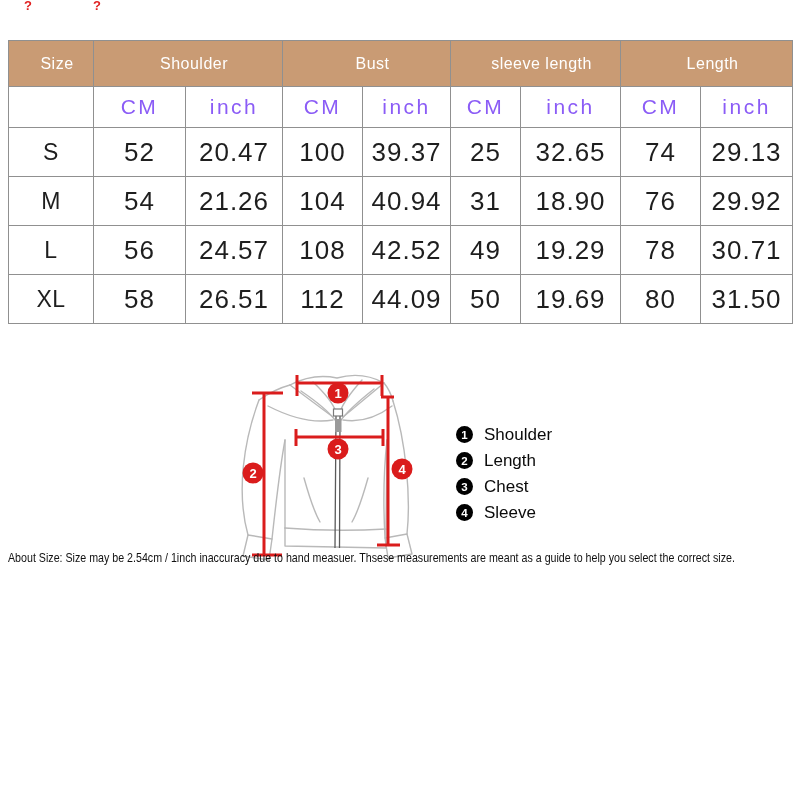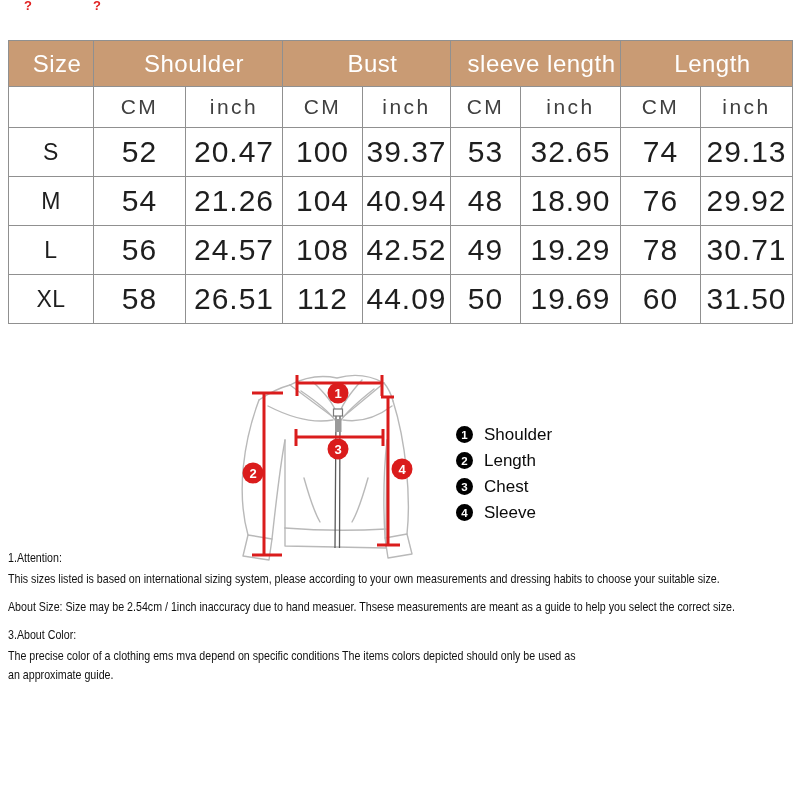--- a/index.html
+++ b/index.html
@@ -30,35 +30,35 @@
   .size-table th, .size-table td {
     border: 1px solid #909090;
     text-align: center;
     vertical-align: middle;
     padding: 0;
     background: #ffffff;
   }
   .size-table tr.head-row th {
     background: #c99b74;
     color: #ffffff;
-    font-size: 24px;
+    font-size: 16px;
     font-weight: 500;
     letter-spacing: 0.5px;
     height: 45px;
     padding-left: 12px;
   }
   .size-table tr.unit-row td {
     height: 40px;
     font-size: 21px;
     letter-spacing: 2.5px;
-    color: #404040;
+    color: #8b5cf6;
   }
   .size-table tbody td {
     height: 48px;
-    font-size: 30px;
+    font-size: 26px;
     letter-spacing: 1px;
     color: #1e1e1e;
   }
   .size-table td.size-cell { font-size: 23px; letter-spacing: 0.5px; }
 
   
   .diagram-svg { position: absolute; left: 180px; top: 362px; }
 
   .legend { position: absolute; left: 456px; top: 424px; }
   .legend-row { display: flex; align-items: center; height: 21px; margin-bottom: 5px; }
@@ -126,32 +126,32 @@
       <td>inch</td>
     </tr>
   </thead>
   <tbody>
     <tr>
       <td class="size-cell">S</td>
       <td>52</td>
       <td>20.47</td>
       <td>100</td>
       <td>39.37</td>
-      <td>53</td>
+      <td>25</td>
       <td>32.65</td>
       <td>74</td>
       <td>29.13</td>
     </tr>
     <tr>
       <td class="size-cell">M</td>
       <td>54</td>
       <td>21.26</td>
       <td>104</td>
       <td>40.94</td>
-      <td>48</td>
+      <td>31</td>
       <td>18.90</td>
       <td>76</td>
       <td>29.92</td>
     </tr>
     <tr>
       <td class="size-cell">L</td>
       <td>56</td>
       <td>24.57</td>
       <td>108</td>
       <td>42.52</td>
@@ -161,21 +161,21 @@
       <td>30.71</td>
     </tr>
     <tr>
       <td class="size-cell">XL</td>
       <td>58</td>
       <td>26.51</td>
       <td>112</td>
       <td>44.09</td>
       <td>50</td>
       <td>19.69</td>
-      <td>60</td>
+      <td>80</td>
       <td>31.50</td>
     </tr>
   </tbody>
 </table>
 
 <svg class="diagram-svg" width="460" height="215" viewBox="0 0 460 215">
 
   <g stroke="#b9b9b9" stroke-width="1.4" fill="none" stroke-linecap="round" stroke-linejoin="round">
     <path d="M110,23 Q133,11 157,16 Q182,9 204,21"></path>
     <path d="M110,23 L153,55 M204,21 L163,55"></path>
@@ -234,24 +234,15 @@
     <span class="legend-label">Chest</span>
   </div>
   <div class="legend-row">
     <span class="legend-badge">4</span>
     <span class="legend-label">Sleeve</span>
   </div>
 </div>
 
 <div class="notes">
   <div class="note-section">
-    <span class="note-heading"><span class="cond">1.Attention:</span></span>
-    <span class="note-line"><span class="cond">This sizes listed is based on international sizing system, please according to your own measurements and dressing habits to choose your suitable size.</span></span>
-  </div>
-  <div class="note-section">
     <span class="note-line"><span class="cond">About Size: Size may be 2.54cm / 1inch inaccuracy due to hand measuer. Thsese measurements are meant as a guide to help you select the correct size.</span></span>
   </div>
-  <div class="note-section">
-    <span class="note-heading"><span class="cond">3.About Color:</span></span>
-    <span class="note-line"><span class="cond">The precise color of a clothing ems mva depend on specific conditions The items colors depicted should only be used as</span></span>
-    <span class="note-line"><span class="cond">an approximate guide.</span></span>
-  </div>
 </div>
 
 </body></html>

